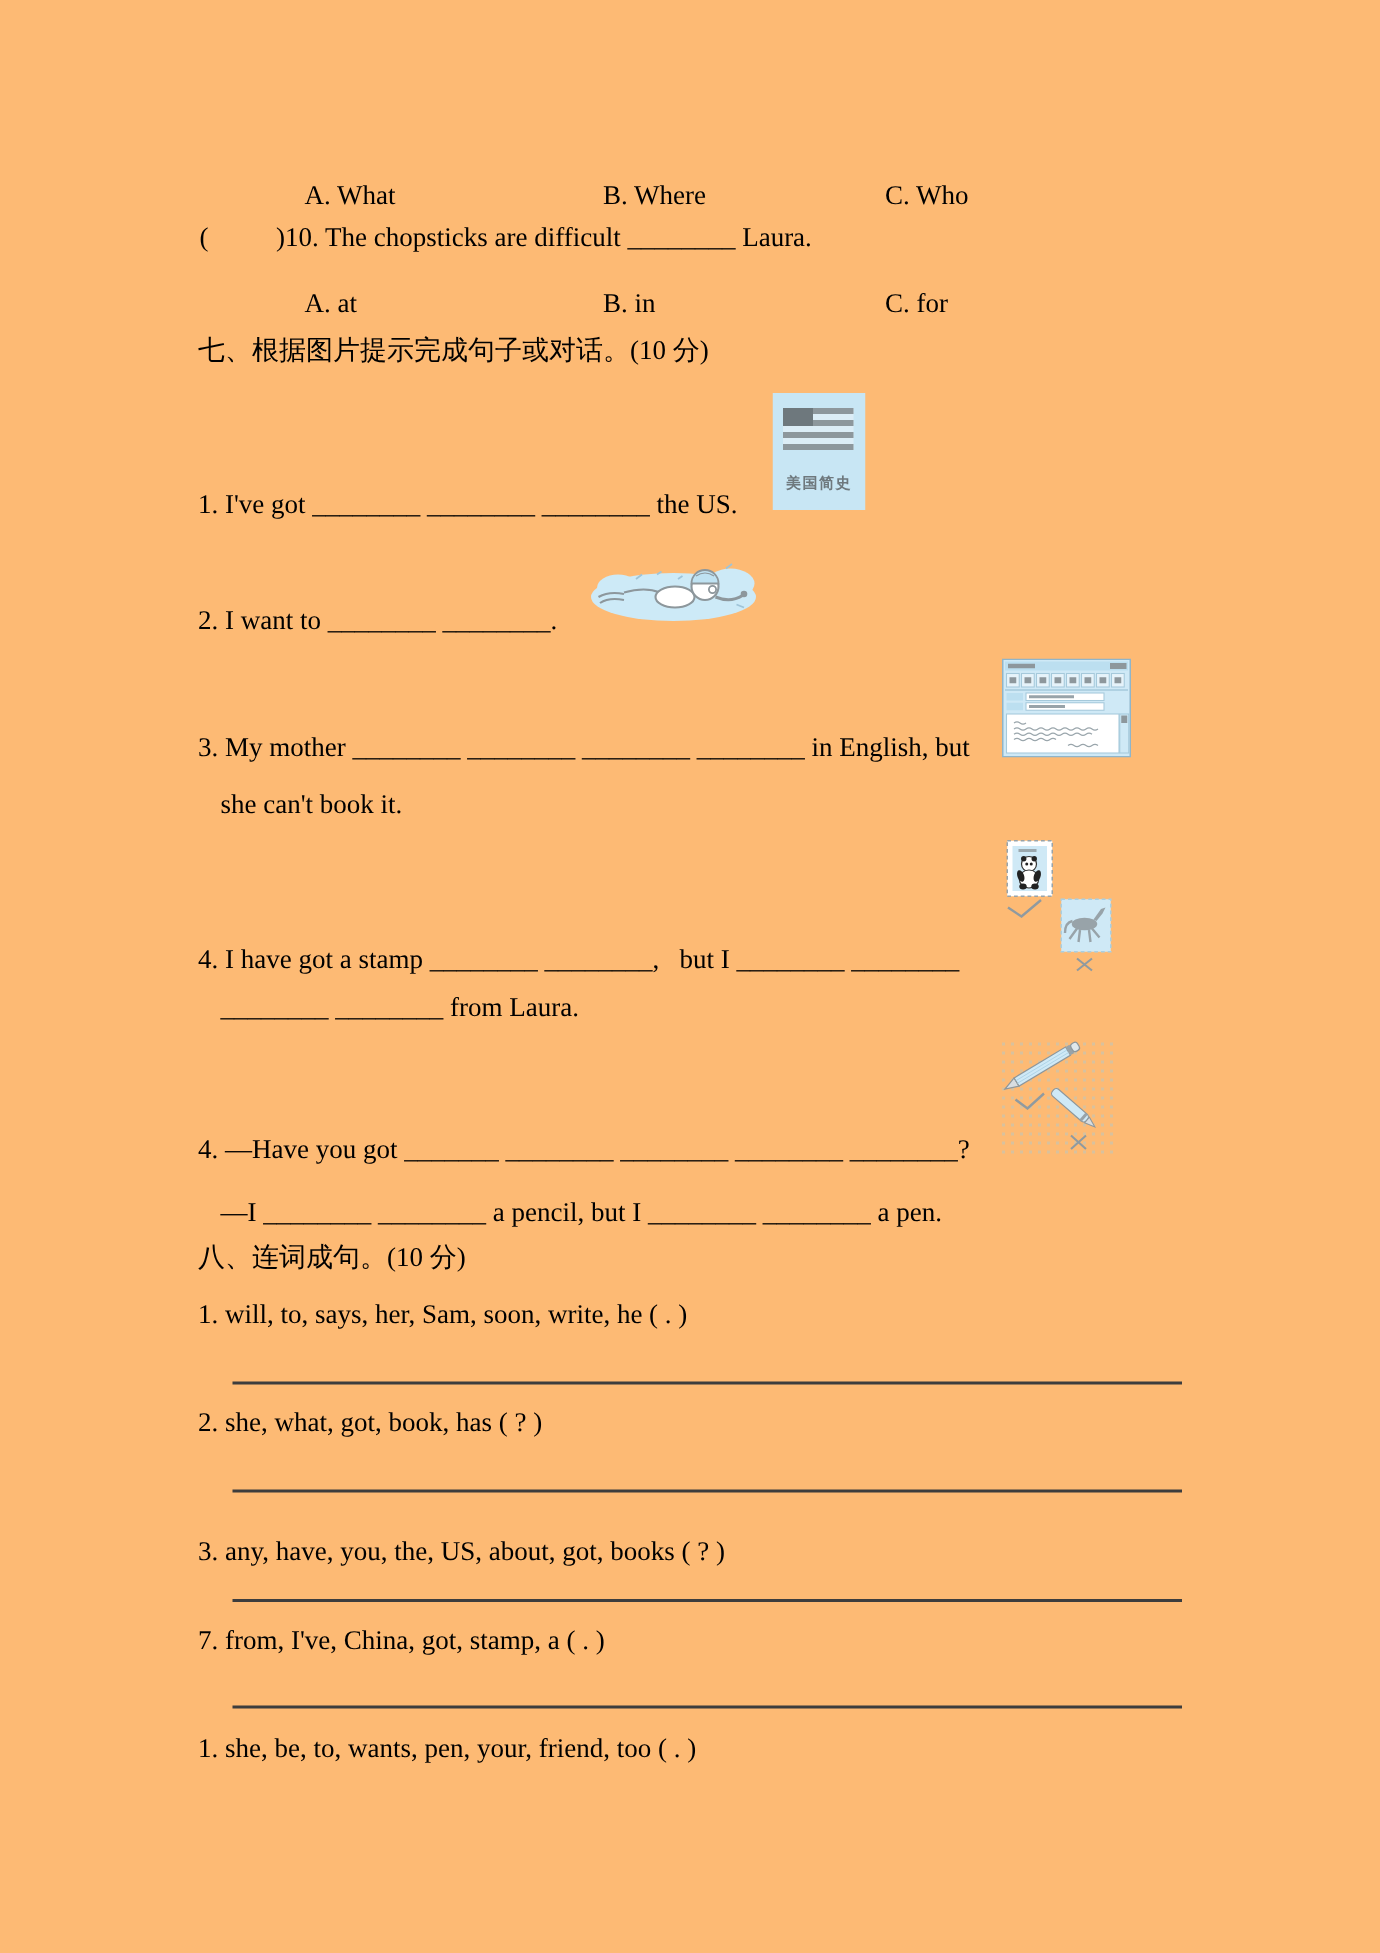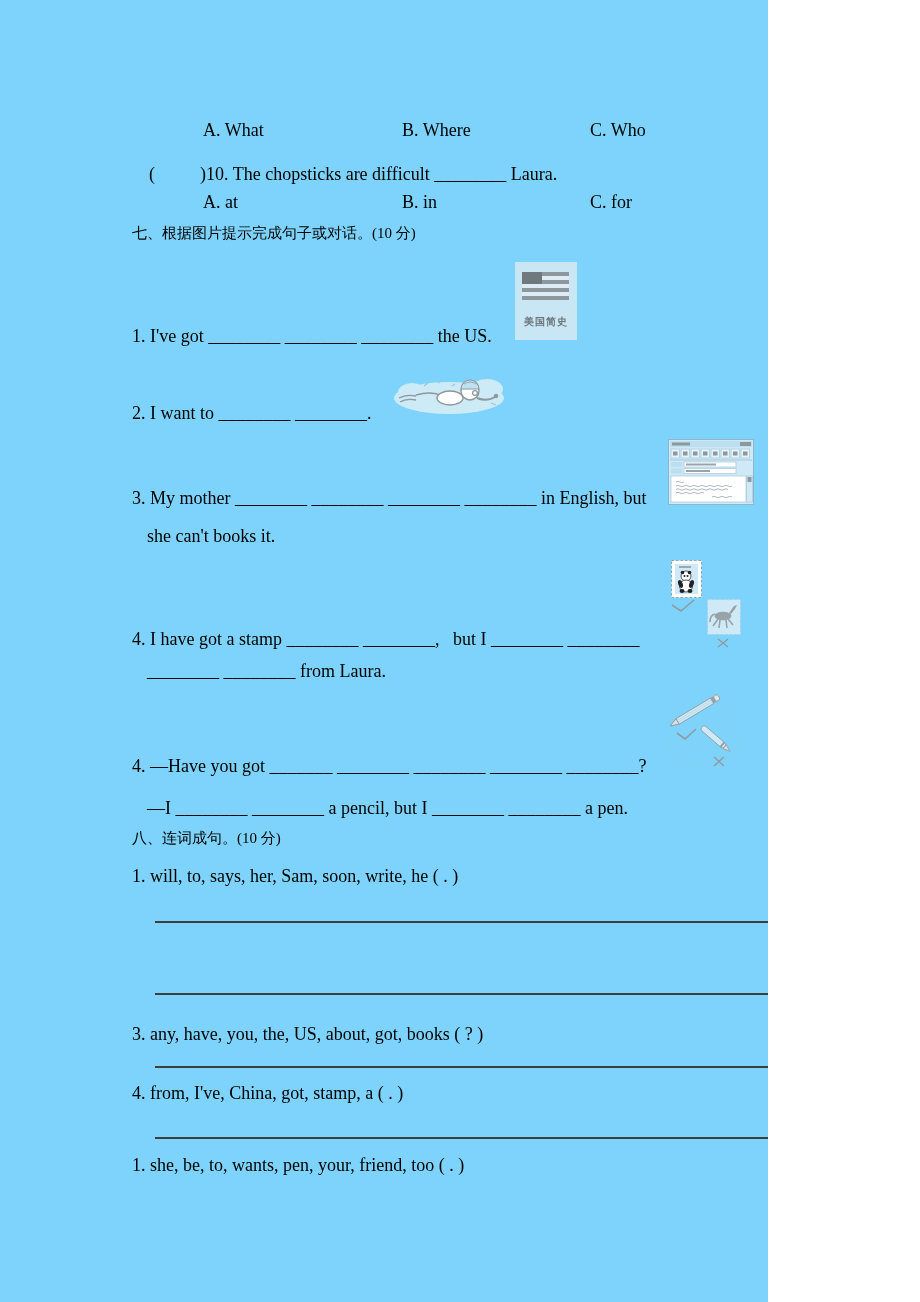--- a/index.html
+++ b/index.html
@@ -1,40 +1,40 @@
 <!DOCTYPE html>
 <html><head>
 <meta charset="utf-8">
 <style>
   html,body { margin:0; padding:0; background:#fff; }
   .page {
-    position:relative; width:768px; height:1302px; background:#7dd3fc;
+    position:relative; width:920px; height:1302px; background:#fdba74;
     font-family:"Liberation Serif","DejaVu Serif",serif; color:#000;
     overflow:hidden;
   }
   .t { position:absolute; font-size:18px; line-height:22px; white-space:pre; }
-  .cjk { font-size:15px; }
+  .cjk { font-size:18px; }
   .ans-line { position:absolute; width:633px; height:0; border-top:2px solid #3d3d3d; }
   .img { position:absolute; }
   .speckle {
     background-image: radial-gradient(circle, rgba(150,205,232,0.35) 1px, transparent 1.3px);
     background-size: 6px 6px;
   }
   svg { display:block; }
 </style>
 </head>
 <body>
 
 <div class="page">
 
   <div class="t" style="left:203px; top:119px;">A. What</div>
   <div class="t" style="left:402px; top:119px;text-align:center;">B. Where</div>
   <div class="t" style="left:590px; top:119px;">C. Who</div>
 
-  <div class="t" style="left:133px; top:163px;margin-left:16px;">(          )10. The chopsticks are difficult ________ Laura.</div>
+  <div class="t" style="left:133px; top:147px;">(          )10. The chopsticks are difficult ________ Laura.</div>
 
   <div class="t" style="left:203px; top:191px;">A. at</div>
   <div class="t" style="left:402px; top:191px;">B. in</div>
   <div class="t" style="left:590px; top:191px;">C. for</div>
 
   <div class="t cjk" style="left:132px; top:222px;">七、根据图片提示完成句子或对话。(10 分)</div>
 
   <div class="img" style="left:515px; top:262px;">
     <svg width="62" height="78" viewBox="0 0 62 78">
       <rect width="62" height="78" fill="#c8e6f4"></rect>
@@ -113,21 +113,21 @@
         <path d="M8,50.5 q2,-1.5 4,0 t4,0 t4,0 t4,0 t4,0 t4,0 t4,0 t4,0 t4,0 t4,0 t4,0 t4,0 t4,0"></path>
         <path d="M8,54 q2,-1.5 4,0 t4,0 t4,0 t4,0 t4,0 t4,0 t4,0"></path>
         <path d="M44,58 q2,-1.5 4,0 t4,0 t4,0 t4,0 t4,0"></path>
       </g>
       <rect x="78.5" y="37" width="6" height="26" fill="#cfe9f6" stroke="#a5c9db" stroke-width="0.7"></rect>
       <rect x="79.5" y="38" width="4" height="5" fill="#8d979c"></rect>
     </svg>
   </div>
 
   <div class="t" style="left:132px; top:487px;">3. My mother ________ ________ ________ ________ in English, but</div>
-  <div class="t" style="left:147px; top:525px;">she can't books it.</div>
+  <div class="t" style="left:147px; top:525px;">she can't book it.</div>
 
   <div class="img" style="left:668px; top:558px;">
     <svg width="76" height="92" viewBox="0 0 76 92">
       <g>
         <rect x="3.5" y="2.5" width="30" height="37" fill="#fff" stroke="#98a3a9" stroke-width="1" stroke-dasharray="2.5 2"></rect>
         <rect x="7" y="6" width="23" height="30" fill="#cfe9f6"></rect>
         <rect x="11" y="8" width="12" height="2" fill="#8d979c" opacity="0.8"></rect>
         <circle cx="18" cy="18" r="5" fill="#fff" stroke="#333" stroke-width="0.8"></circle>
         <circle cx="14.5" cy="14.5" r="1.8" fill="#222"></circle>
         <circle cx="21.5" cy="14.5" r="1.8" fill="#222"></circle>
@@ -176,23 +176,24 @@
   </div>
 
   <div class="t" style="left:132px; top:755px;">4. —Have you got _______ ________ ________ ________ ________?</div>
   <div class="t" style="left:147px; top:797px;">—I ________ ________ a pencil, but I ________ ________ a pen.</div>
 
   <div class="t cjk" style="left:132px; top:827px;">八、连词成句。(10 分)</div>
 
   <div class="t" style="left:132px; top:865px;">1. will, to, says, her, Sam, soon, write, he ( . )</div>
   <div class="ans-line" style="left:155px; top:921px;"></div>
 
+  <div class="t" style="left:132px; top:937px;">2. she, what, got, book, has ( ? )</div>
   <div class="ans-line" style="left:155px; top:993px;"></div>
 
   <div class="t" style="left:132px; top:1010px;margin-top:13px;">3. any, have, you, the, US, about, got, books ( ? )</div>
   <div class="ans-line" style="left:155px; top:1066px;"></div>
 
-  <div class="t" style="left:132px; top:1082px;">4. from, I've, China, got, stamp, a ( . )</div>
+  <div class="t" style="left:132px; top:1082px;">7. from, I've, China, got, stamp, a ( . )</div>
   <div class="ans-line" style="left:155px; top:1137px;"></div>
 
   <div class="t" style="left:132px; top:1154px;">1. she, be, to, wants, pen, your, friend, too ( . )</div>
 
 </div>
 
 </body></html>

